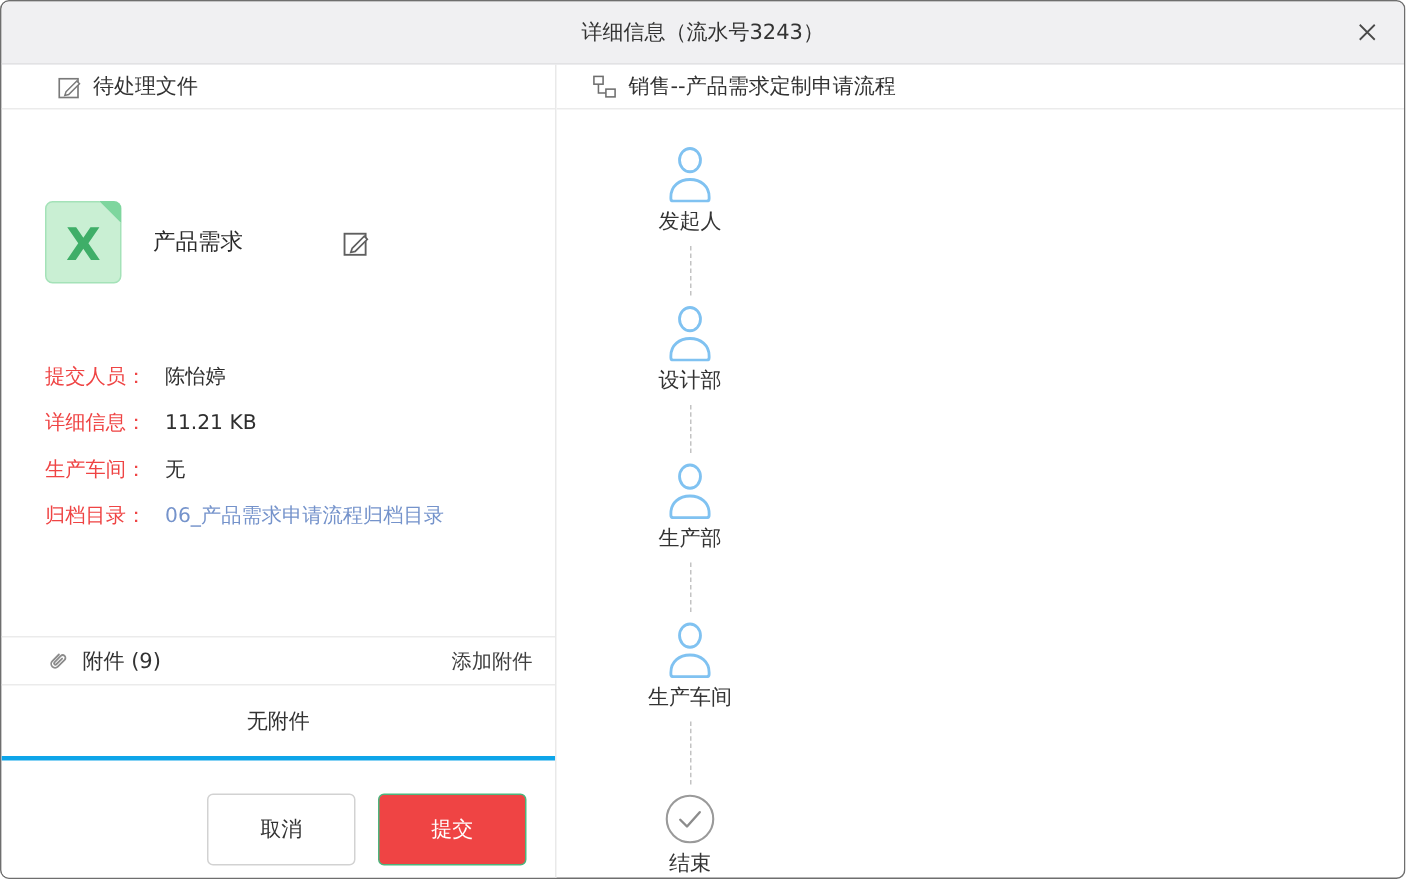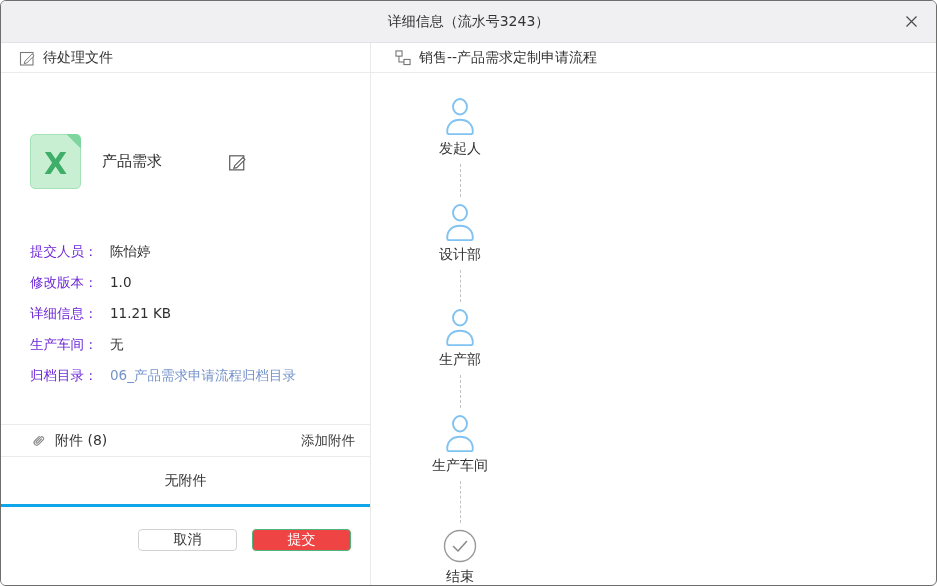--- a/index.html
+++ b/index.html
@@ -29,21 +29,21 @@
 
   .left-panel {
     width: 370px; border-right: 1px solid #e9e9e9;
     display: flex; flex-direction: column; background: #fff;
   }
   .right-panel { flex: 1; overflow: hidden; display: flex; flex-direction: column; }
 
   .panel-header {
     height: 30px; flex: 0 0 30px; border-bottom: 1px solid #ebebeb;
     display: flex; align-items: center; gap: 8px;
-    padding: 0 0 0 18px; font-size: 14px; color: #333;
+    padding: 0 0 0 37px; font-size: 14px; color: #333;
   }
   .right-panel .panel-header { padding-left: 24px; }
 
   
   .file-info {
     display: flex; align-items: center;
     padding: 46px 0 0 29px; height: 131px; flex: 0 0 131px;
   }
   .file-icon {
     position: relative; width: 51px; height: 55px;
@@ -63,21 +63,21 @@
     position: absolute; top: -1px; right: -1px; width: 15px; height: 15px;
     background: #fff; clip-path: polygon(0 0, 100% 0, 100% 100%);
     border-bottom-left-radius: 6px;
   }
   .file-name { margin-left: 21px; font-size: 15px; color: #2b2b2b; text-align: center; }
   .file-edit { margin-left: 66px; cursor: pointer; display: flex; }
 
   
   .fields { padding: 38px 0 0 29px; }
   .field-row { display: flex; margin-bottom: 12px; font-size: 13.5px; line-height: 19px; }
-  .field-label { width: 80px; color: #6d28d9; flex: 0 0 80px; }
+  .field-label { width: 80px; color: #ef4444; flex: 0 0 80px; }
   .field-value { color: #2f2f2f; }
   .field-value.link { color: #7593cb; cursor: pointer; }
 
   .left-spacer { flex: 1 1 auto; }
 
   
   .attach-header {
     flex: 0 0 33px; border-top: 1px solid #ebebeb; border-bottom: 1px solid #ebebeb;
     display: flex; align-items: center; padding: 0 15px 0 29px;
     font-size: 14px; color: #333;
@@ -89,21 +89,21 @@
     display: flex; align-items: center; justify-content: center;
     font-size: 14px; color: #333;
   }
 
   
   .button-row {
     flex: 0 0 79px; display: flex; justify-content: flex-end; align-items: flex-start;
     gap: 15px; padding: 22px 19px 0 0;
   }
   .btn {
-    width: 99px; height: 22px; border-radius: 4px; font-size: 14px;
+    width: 99px; height: 48px; border-radius: 4px; font-size: 14px;
     display: flex; align-items: center; justify-content: center; cursor: pointer;
     font-family: Liberation Sans, sans-serif;
   }
   .btn-cancel { background: #fff; border: 1px solid #d2d2d2; color: #333; }
   .btn-submit { background: #ef4444; border: 1px solid #4db57d; color: #fff; }
 
   
   .flow {
     padding-top: 24px; margin-left: 23px; width: 132px;
     display: flex; flex-direction: column; align-items: center;
@@ -160,24 +160,20 @@
           </svg>
         </span>
       </div>
 
       <div class="fields">
   <div class="field-row">
     <span class="field-label">提交人员：</span>
     <span class="field-value">陈怡婷</span>
   </div>
 
-  <div class="field-row">
-    <span class="field-label">修改版本：</span>
-    <span class="field-value">1.0</span>
-  </div>
 
   <div class="field-row">
     <span class="field-label">详细信息：</span>
     <span class="field-value">11.21 KB</span>
   </div>
 
   <div class="field-row">
     <span class="field-label">生产车间：</span>
     <span class="field-value">无</span>
   </div>
@@ -191,21 +187,21 @@
       <div class="left-spacer"></div>
 
       <div class="attach-header">
         <span class="clip">
           <svg width="16" height="16" viewBox="0 0 16 16">
             <g transform="rotate(45 8 8)">
               <path d="M5.6 3.8 v6.2 a2.6 2.6 0 0 0 5.2 0 V3.6 a1.8 1.8 0 0 0 -3.6 0 v6 a.9 .9 0 0 0 1.8 0 V4.2" fill="none" stroke="#8c8c8c" stroke-width="1.2" stroke-linecap="round"></path>
             </g>
           </svg>
         </span>
-        <span>附件 (8)</span>
+        <span>附件 (9)</span>
         <span class="attach-add">添加附件</span>
       </div>
 
       <div class="attach-empty">无附件</div>
 
       <div class="button-row">
         <button class="btn btn-cancel">取消</button>
         <button class="btn btn-submit">提交</button>
       </div>
     </div>

